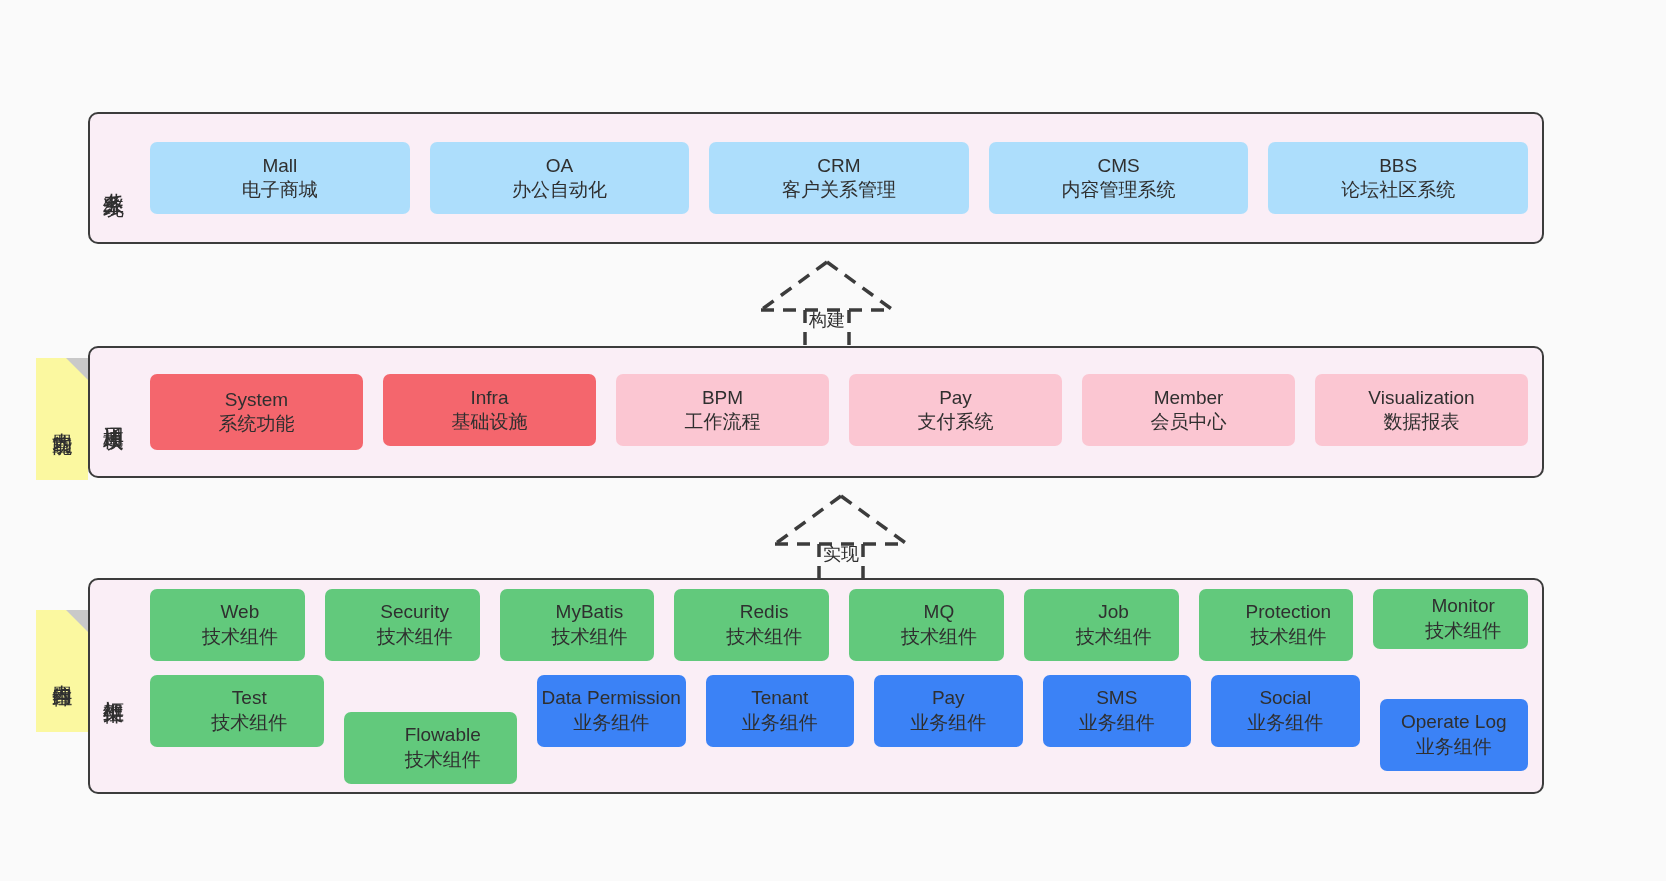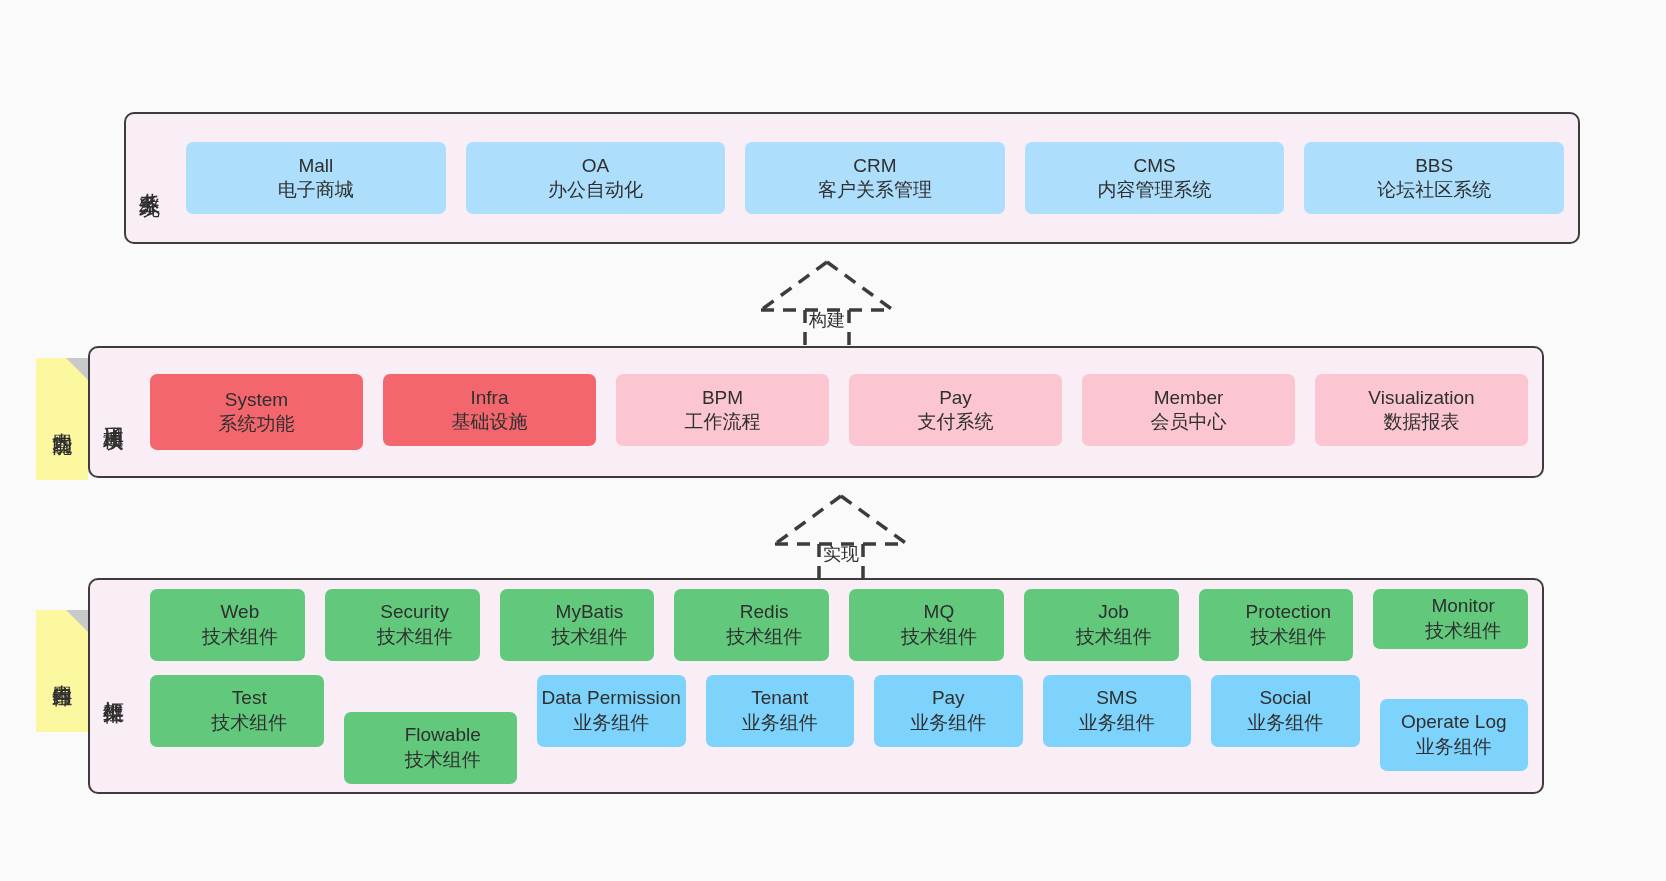--- a/index.html
+++ b/index.html
@@ -81,21 +81,21 @@
     color: #2f2f2f;
     padding: 6px 4px;
   }
   .card .t1 { white-space: pre-line; }
   .card .t2 { white-space: pre-line; }
 
   .blue   { background: #addefc; }
   .red    { background: #f4666d; }
   .pink   { background: #fbc6d2; }
   .green  { background: #62c97c; padding-left: 29px; }
-  .lgreen { background: #7dd3fc; align-items: center; }
+  .lgreen { background: #3b82f6; align-items: center; }
 
   
   .note {
     position: absolute;
     box-sizing: border-box;
     background: #fbf8a0;
     display: flex;
     align-items: center;
     justify-content: center;
     font-size: 20px;
@@ -126,21 +126,21 @@
     color: #2f2f2f;
     background: transparent;
     white-space: nowrap;
   }
 </style>
 </head>
 <body>
 
 <div class="canvas">
 
-  <div class="layer" id="layer-business" style="left:88px; top:112px; width:1456px; height:132px;margin-left:36px;">
+  <div class="layer" id="layer-business" style="left:88px; top:112px; width:1456px; height:132px;">
     <div class="layer-label">业务系统</div>
     <div class="layer-body">
       <div class="row" id="row-business">
           <div class="card blue" style="height: 72px;">
             <span class="t1">Mall</span>
             <span class="t2">电子商城</span>
           </div>
           <div class="card blue" style="height: 72px;">
             <span class="t1">OA</span>
             <span class="t2">办公自动化</span>

